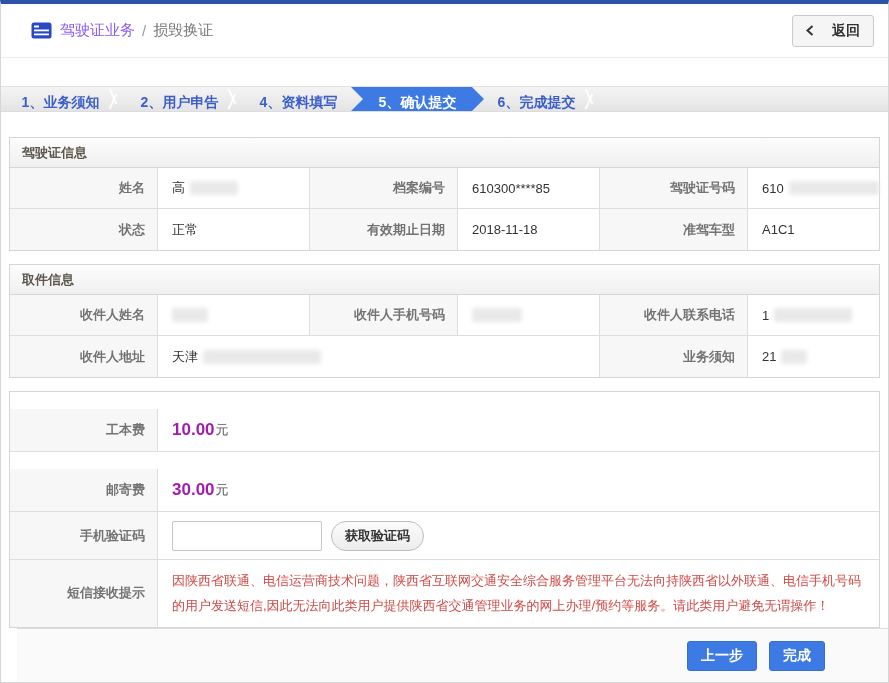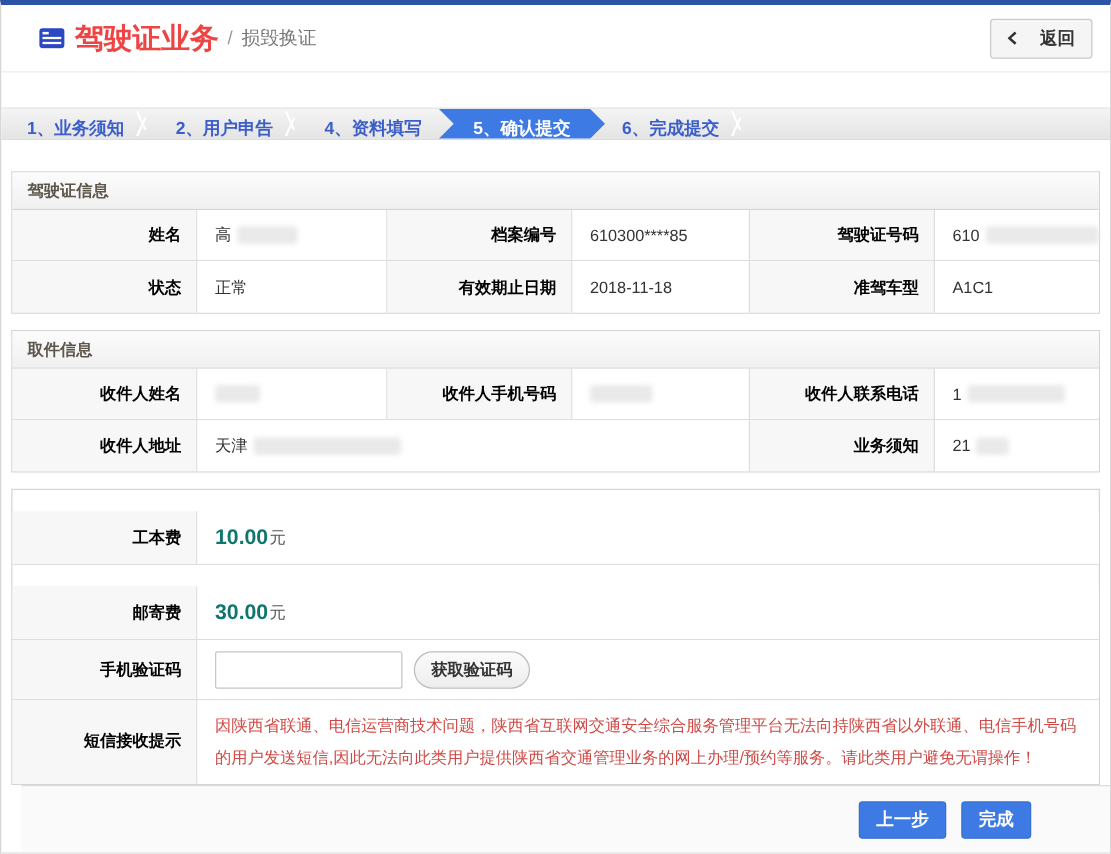--- a/index.html
+++ b/index.html
@@ -10,21 +10,21 @@
     position:relative; width:889px; height:683px; background:#fff;
     border:1px solid #d6d6d6; border-top:4px solid #2b53a7; overflow:hidden;
   }
 
   
   .header {
     height:54px; display:flex; align-items:center;
     padding:0 14px 0 30px; border-bottom:1px solid #ececec;
   }
   .title-icon { display:inline-flex; margin-right:8px; }
-  .page-title { color:#ef4444; font-size:23px; font-weight:bold; }
+  .page-title { color:#8b5cf6; font-size:15px; font-weight:normal; }
   .title-sep  { color:#999; font-size:15px; margin:0 7px; }
   .page-subtitle { color:#777; font-size:15px; }
   .header-spacer { flex:1; }
   .back-btn {
     display:inline-flex; align-items:center; gap:18px;
     background:#f5f5f5; border:1px solid #c9c9c9; border-radius:3px;
     padding:6px 13px; font-size:14px; font-weight:bold; color:#333;
     font-family:inherit; cursor:pointer;
   }
 
@@ -57,42 +57,42 @@
   .section-header {
     height:30px; line-height:29px; padding-left:12px;
     background:linear-gradient(#fcfcfc,#f0f0f0); border-bottom:1px solid #d5d5d5;
     color:#5d564a; font-size:13px; font-weight:bold;
   }
   .row { display:flex; border-bottom:1px solid #dddddd; min-height:41px; }
   .row:last-child { border-bottom:none; }
   .cell { display:flex; align-items:center; font-size:13px; color:#333; }
   .cell.label {
     background:#f7f7f7; justify-content:flex-end; text-align:right;
-    padding-right:12px; font-weight:bold; color:#000000; border-right:1px solid #ddd;
+    padding-right:12px; font-weight:bold; color:#737373; border-right:1px solid #ddd;
     flex:0 0 148px;
   }
   .cell.value { background:#fff; padding-left:14px; border-right:1px solid #ddd; }
   .cell.value:last-child, .cell:last-child { border-right:none; }
 
   .w-v1 { flex:0 0 152px; }
   .w-l2 { flex:0 0 148px; }
   .w-v2 { flex:0 0 142px; }
   .w-l3 { flex:0 0 150px; }
   .w-v3 { flex:1 1 auto; }
   .w-span { flex:0 0 442px; }
   .w-wide { flex:1 1 auto; }
 
   .redact {
     display:inline-block; height:14px; background:#e9e9e9; border-radius:3px;
     filter:blur(2px); vertical-align:middle; margin-left:5px;
   }
 
   
   .row.fee { min-height:43px;margin-top:17px; }
-  .fee-amount { color:#0f766e; font-size:17px; font-weight:bold; }
+  .fee-amount { color:#a21caf; font-size:17px; font-weight:bold; }
   .fee-unit { color:#555; font-size:13px; margin-left:1px; }
 
   .row.code-row { min-height:48px; }
   .code-input {
     width:150px; height:30px; border:1px solid #c6c6c6; border-radius:2px;
     padding:0 8px; font-size:13px; font-family:inherit;
   }
   .code-btn {
     margin-left:9px; height:30px; padding:0 13px;
     background:linear-gradient(#fbfbfb,#ededed); border:1px solid #bdbdbd; border-radius:15px;

